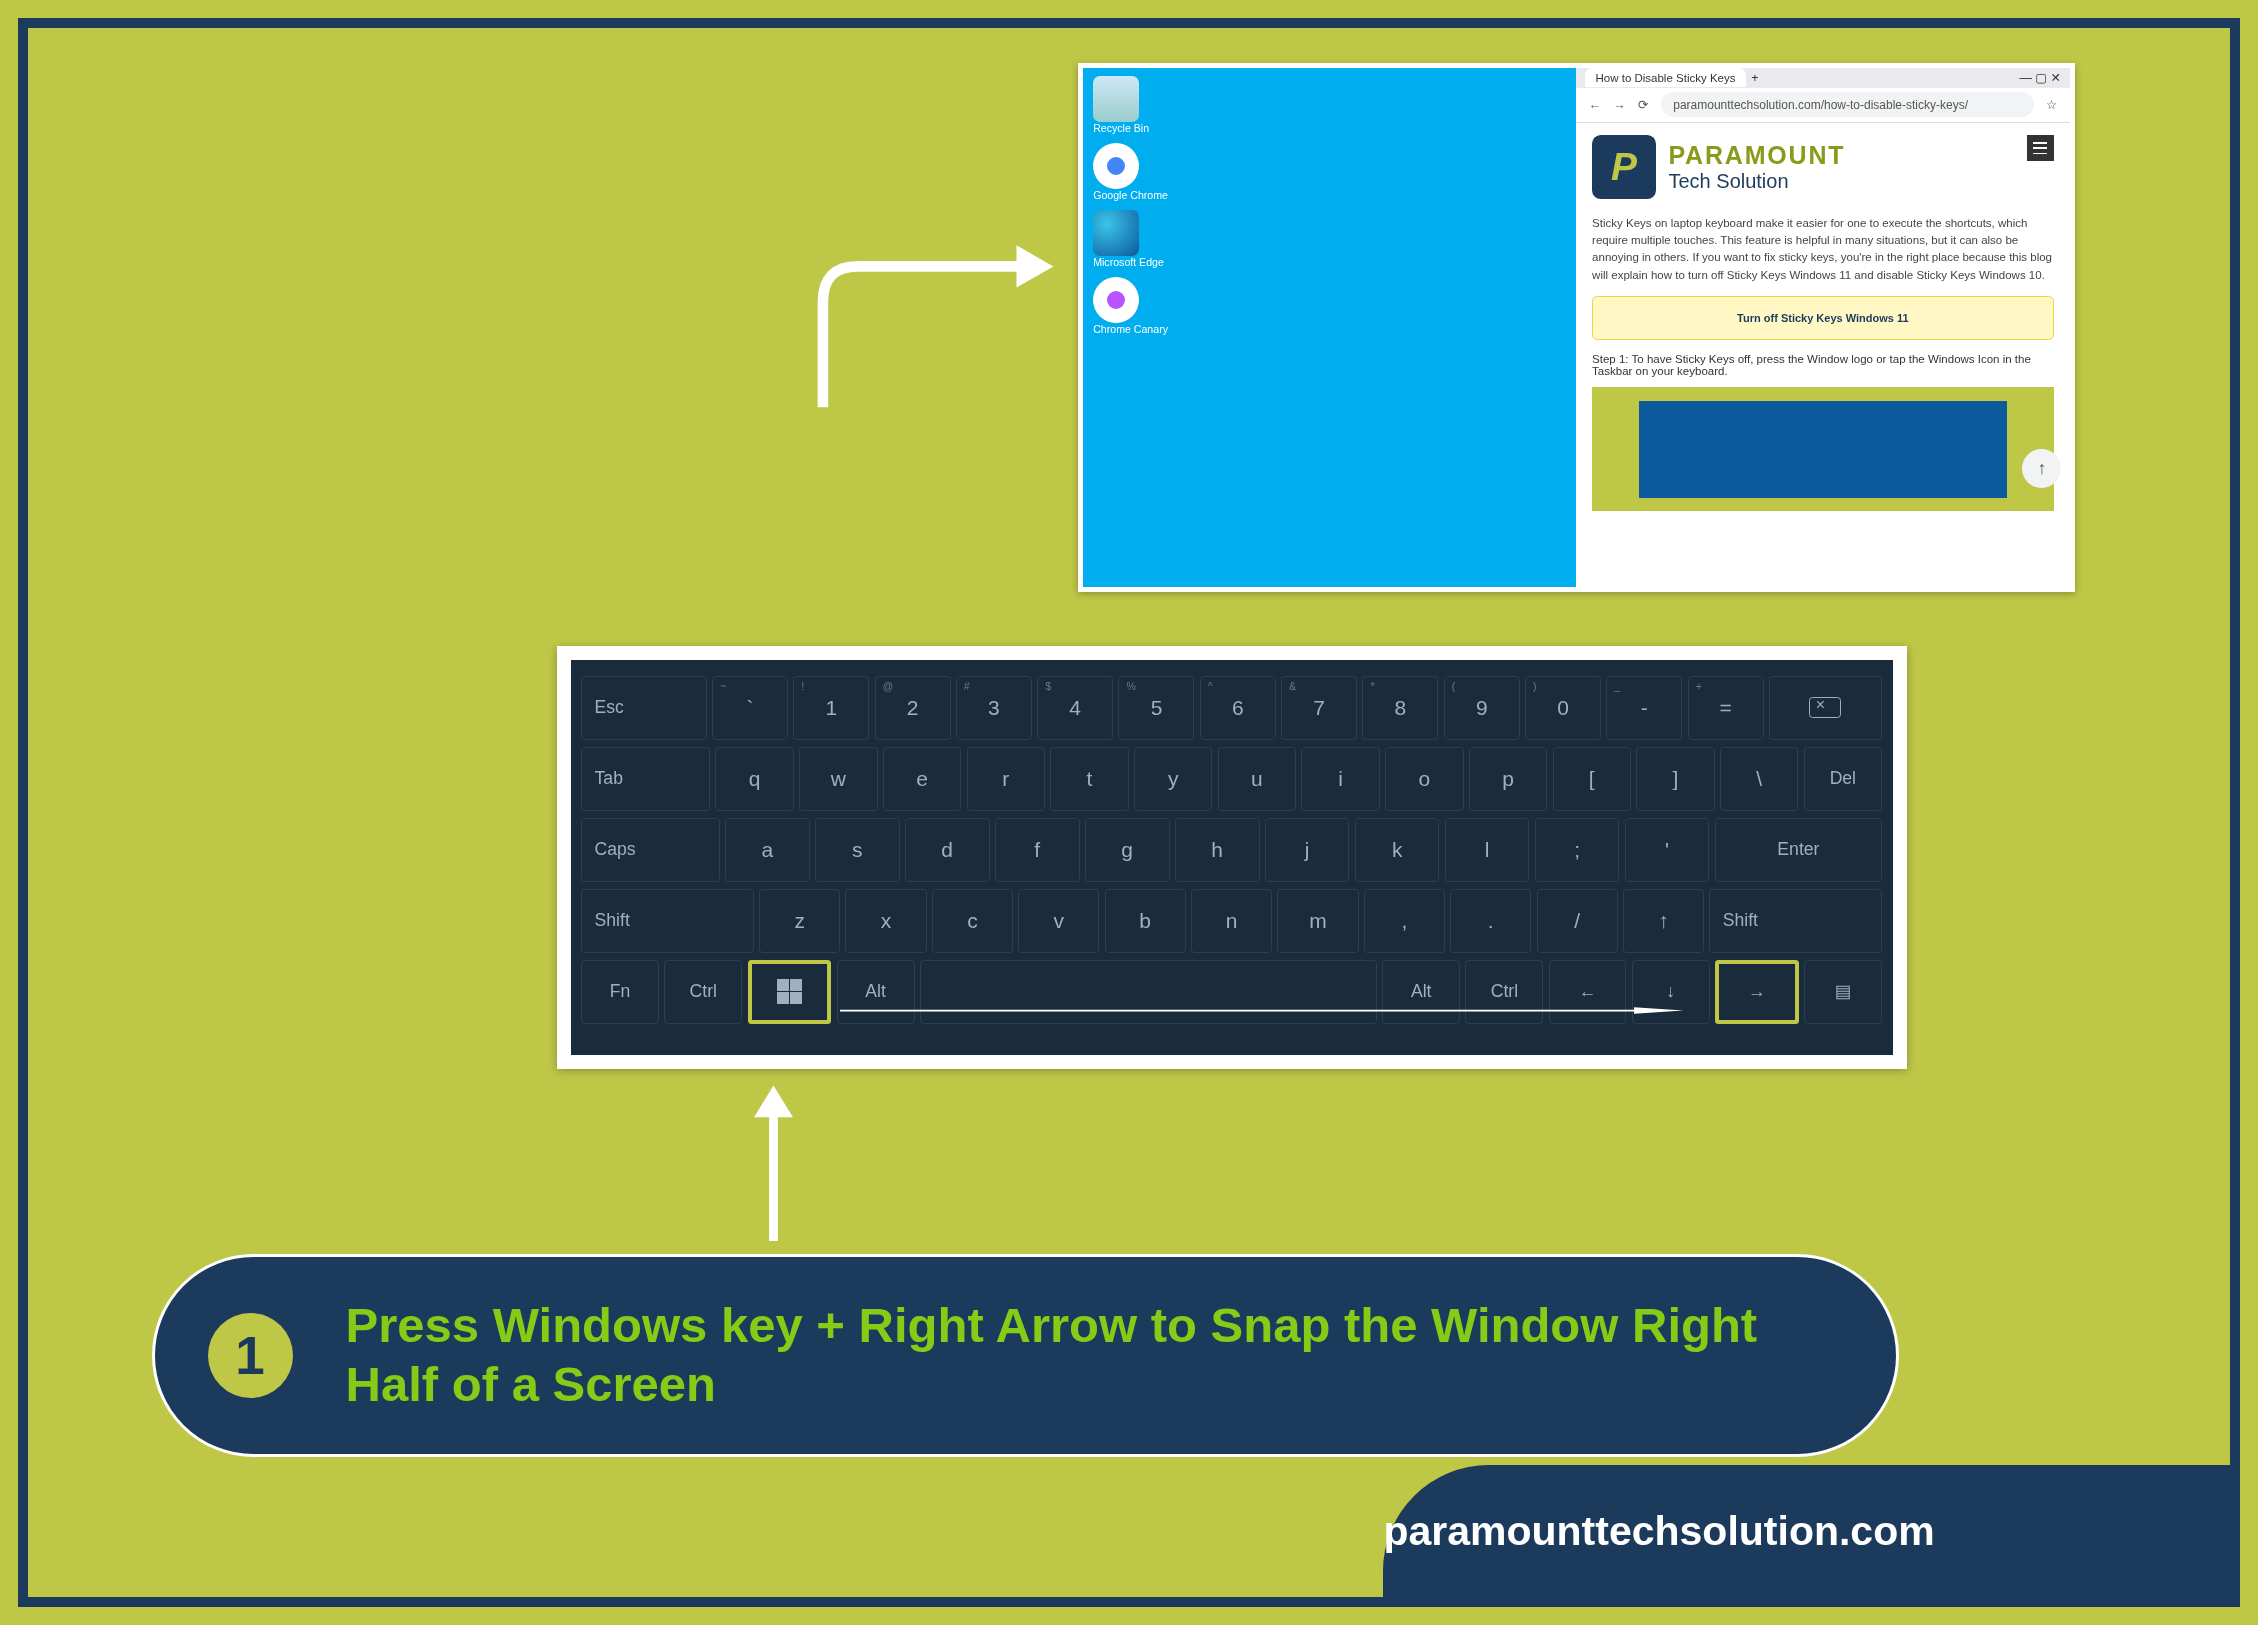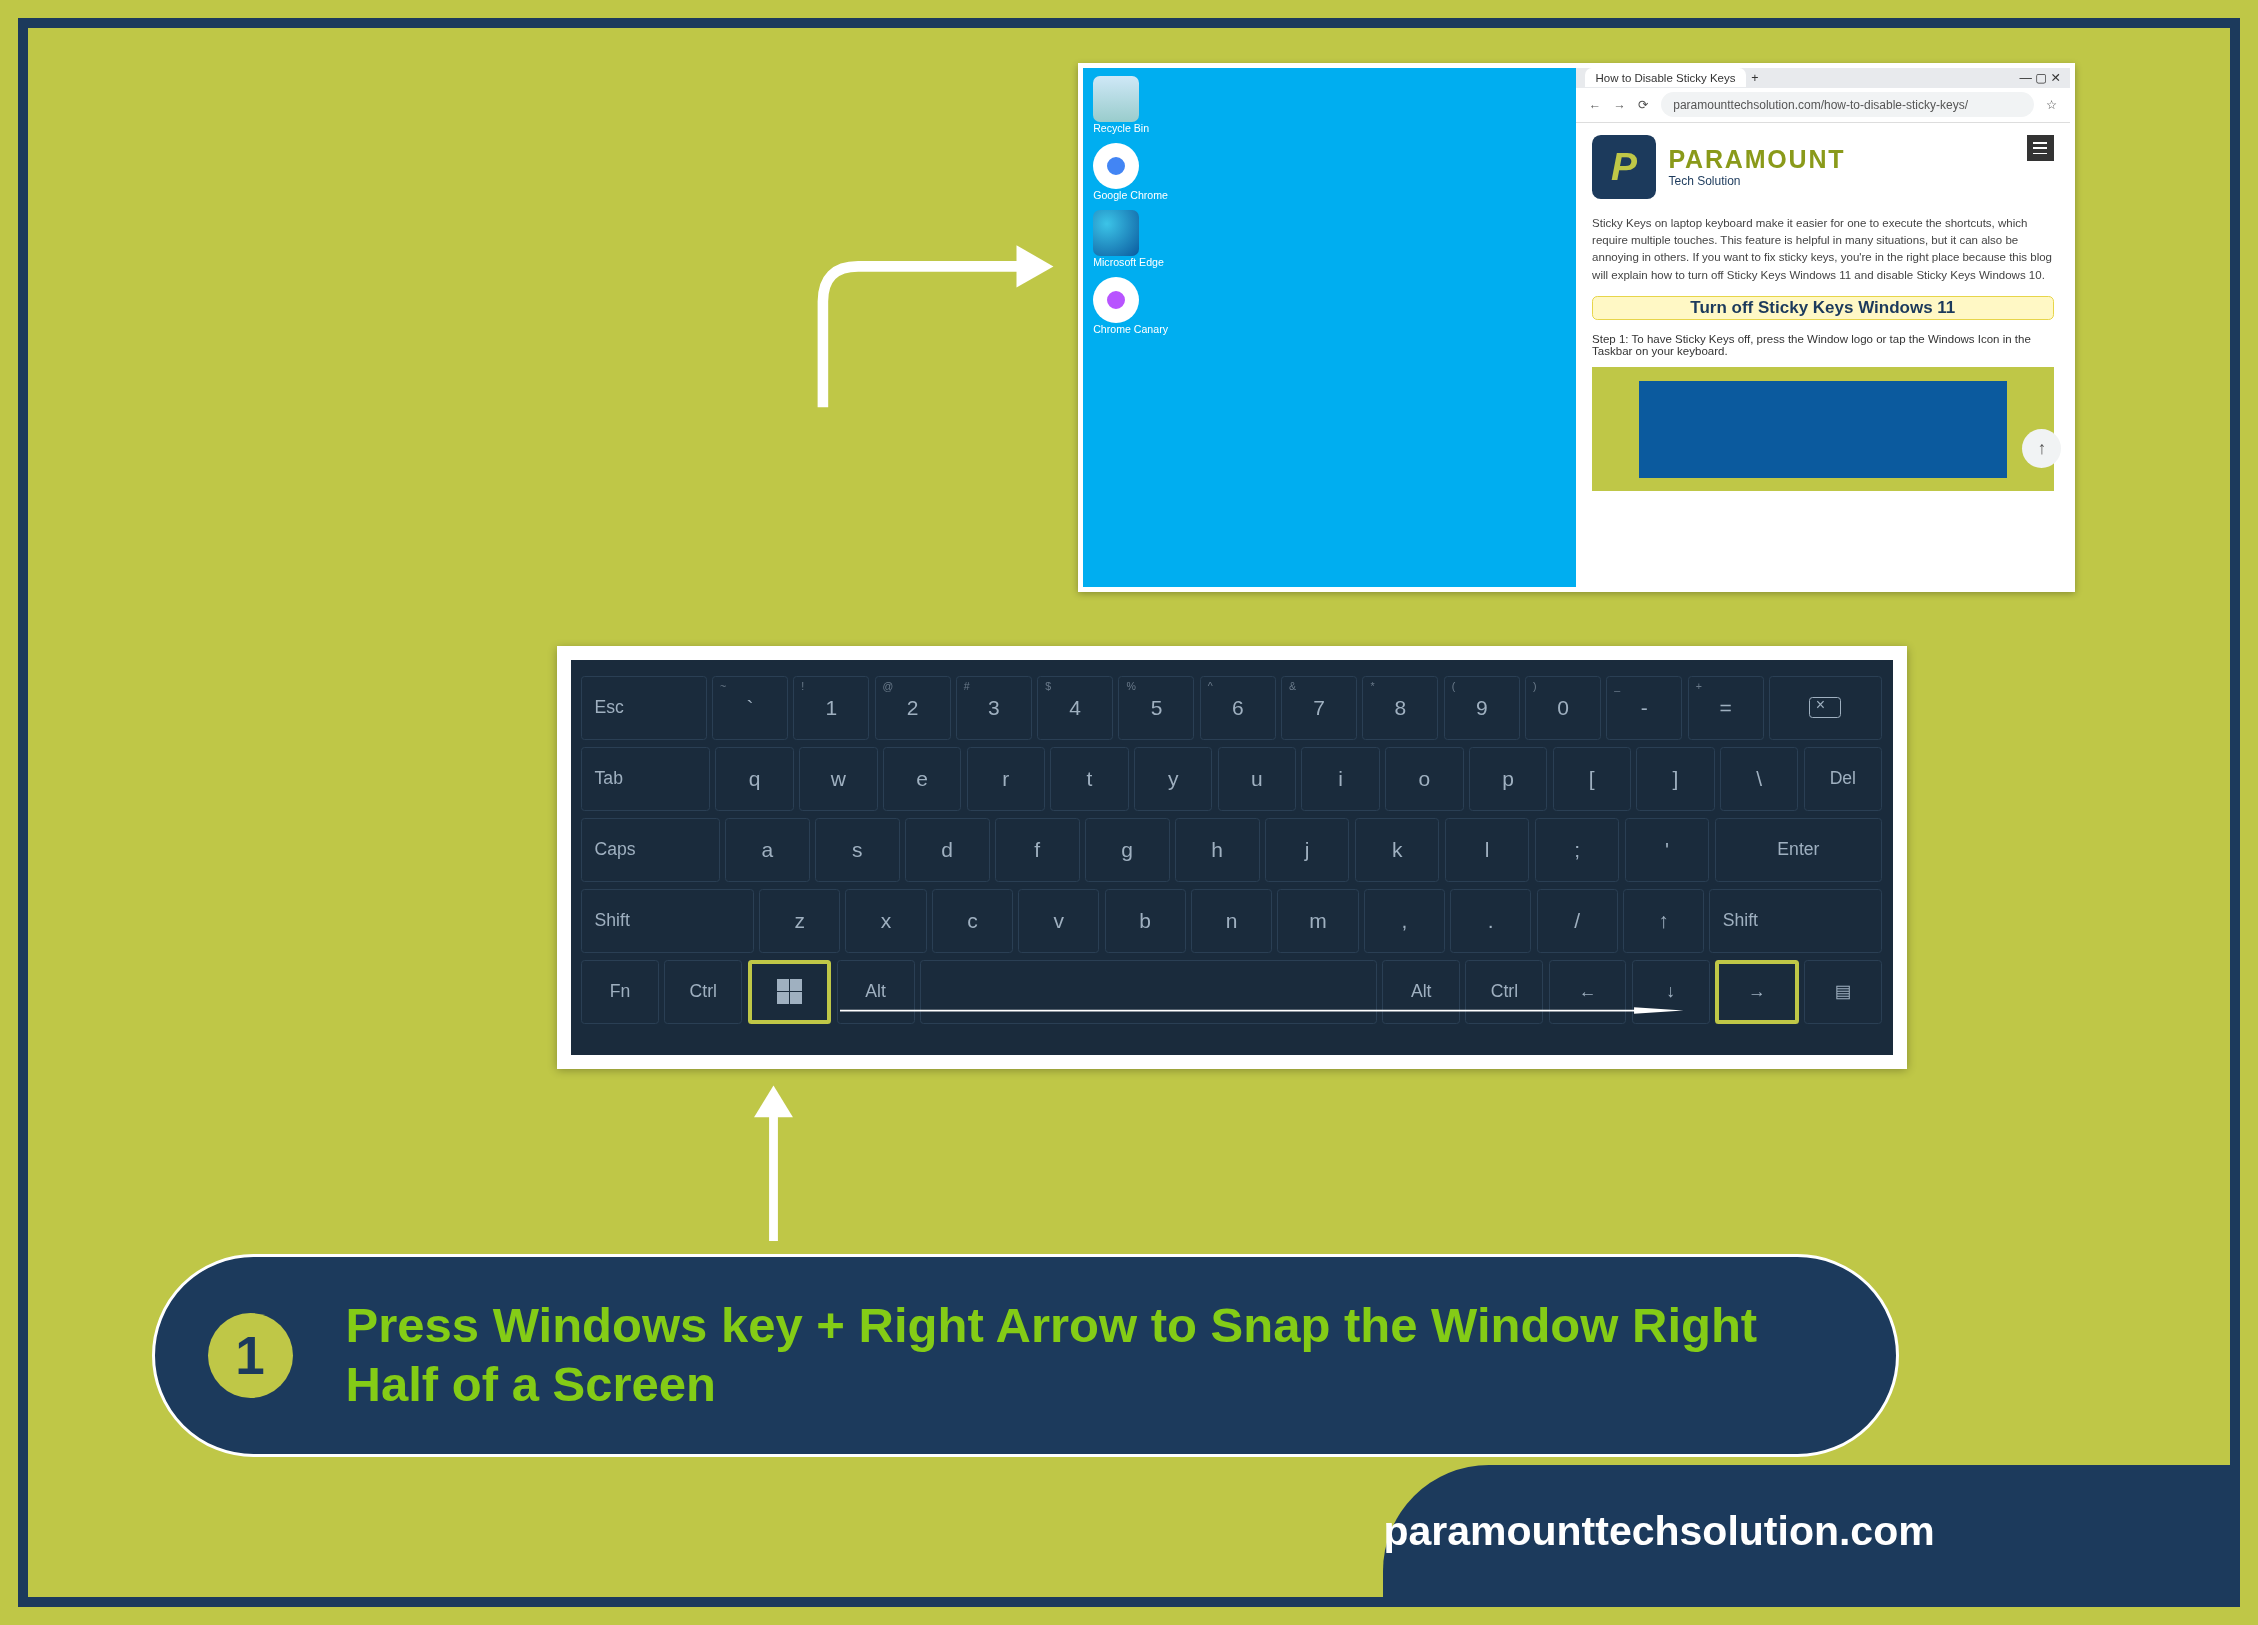--- a/index.html
+++ b/index.html
@@ -13,25 +13,25 @@
 .chrome-ico::before{content:"";position:absolute;inset:8.8px;border-radius:50%;background:#4285f4;border:5.3px solid #fff}
 .browser{flex:1;background:#fff;display:flex;flex-direction:column}
 .tabbar{height:20px;background:#e8eaed;display:flex;align-items:center;padding:0 8.8px;gap:5.3px;font-size:12.4px;color:#333}
 .tab{background:#fff;border-radius:7px 7px 0 0;padding:3.5px 10.6px;font-size:11.5px}
 .addrbar{height:35px;background:#fff;border-bottom:0.9px solid #ddd;display:flex;align-items:center;padding:0 12.4px;gap:12.4px;font-size:12.4px;color:#555}
 .urlbox{flex:1;background:#f1f3f4;border-radius:17.6px;padding:5.3px 12.4px;font-size:12px;color:#555}
 .page{flex:1;padding:12.4px 16px;position:relative}
 .plogo{display:flex;align-items:center;gap:12.4px;margin-bottom:16px}
 .plogo-mark{width:64px;height:64px;background:#1c3a5c;border-radius:8.8px;display:flex;align-items:center;justify-content:center;color:#bfc747;font-size:39px;font-weight:900;font-style:italic}
 .plogo-txt .l1{font-size:25px;font-weight:800;color:#8a9a1a;letter-spacing:1.8px}
-.plogo-txt .l2{font-size:12px;color:#1c3a5c}
+.plogo-txt .l2{font-size:20px;color:#1c3a5c}
 .hamburger{position:absolute;right:16px;top:12.4px;width:26.5px;height:26.5px;background:#333;display:flex;flex-direction:column;justify-content:center;align-items:center;gap:3.5px}
 .hamburger span{width:14px;height:1.8px;background:#fff}
 .article{font-size:11.5px;color:#444;line-height:1.5}
-.callout{background:#fff8c5;border:0.9px solid #e7d54a;border-radius:5.3px;padding:1px;text-align:center;margin:12.4px 0;font-size:17px;color:#1c3a5c;font-weight:600}
+.callout{background:#fff8c5;border:0.9px solid #e7d54a;border-radius:5.3px;padding:15px;text-align:center;margin:12.4px 0;font-size:11px;color:#1c3a5c;font-weight:600}
 .step{font-size:11.5px;color:#333;margin-bottom:10.6px}
 .step b{font-weight:400}
 .embed{border:1.8px solid #bfc747;background:#bfc747;height:124px;margin-top:8.8px;position:relative;display:flex;align-items:center;justify-content:center}
 .embed-inner{width:80%;height:80%;background:#0b5a9e}
 .scroll-up{position:absolute;right:-8.8px;top:50%;width:39px;height:39px;border-radius:50%;background:#f1f3f4;display:flex;align-items:center;justify-content:center;color:#555;font-size:17.6px}
 
 .arrow1{position:absolute;top:212px;left:768px;width:265px;height:176px}
 
 .kbwrap{position:absolute;top:618px;left:529px;width:1350px;height:423px;background:#fff;padding:14px;box-shadow:0 1.8px 8.8px rgba(0,0,0,.3)}
 .kb{width:100%;height:100%;background:#1a2b3c;padding:16px 10.6px 10.6px}

